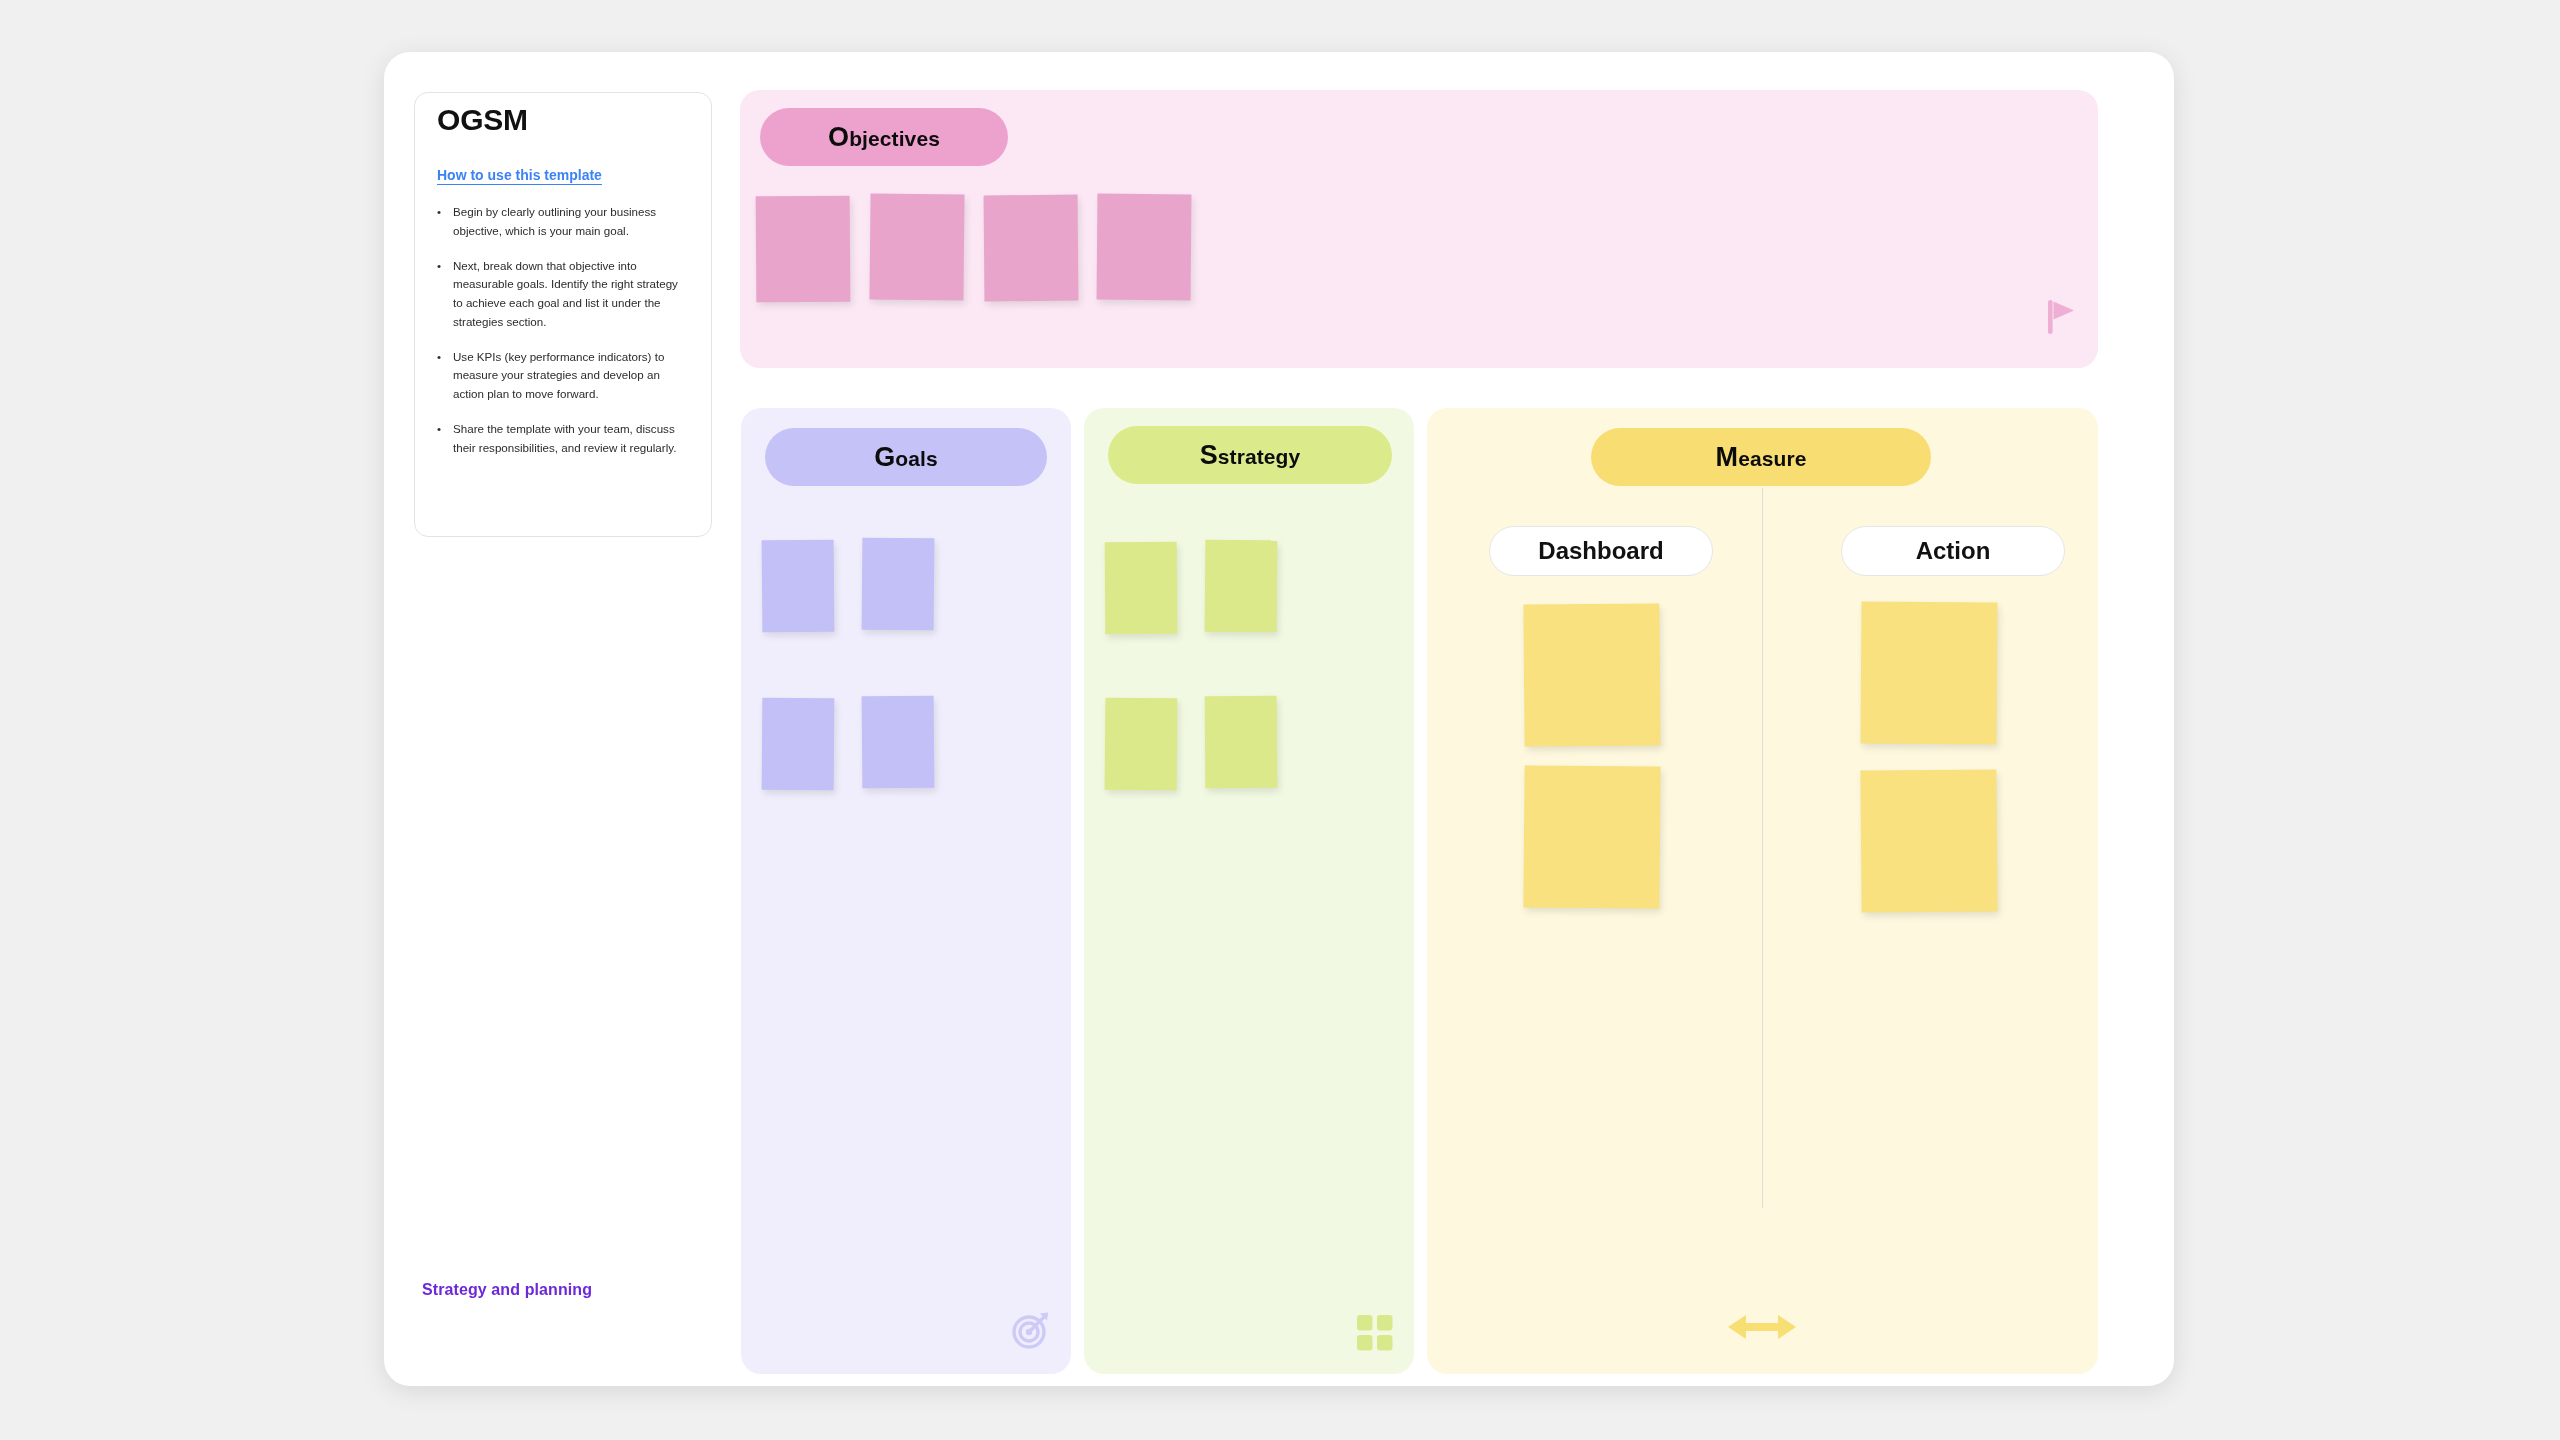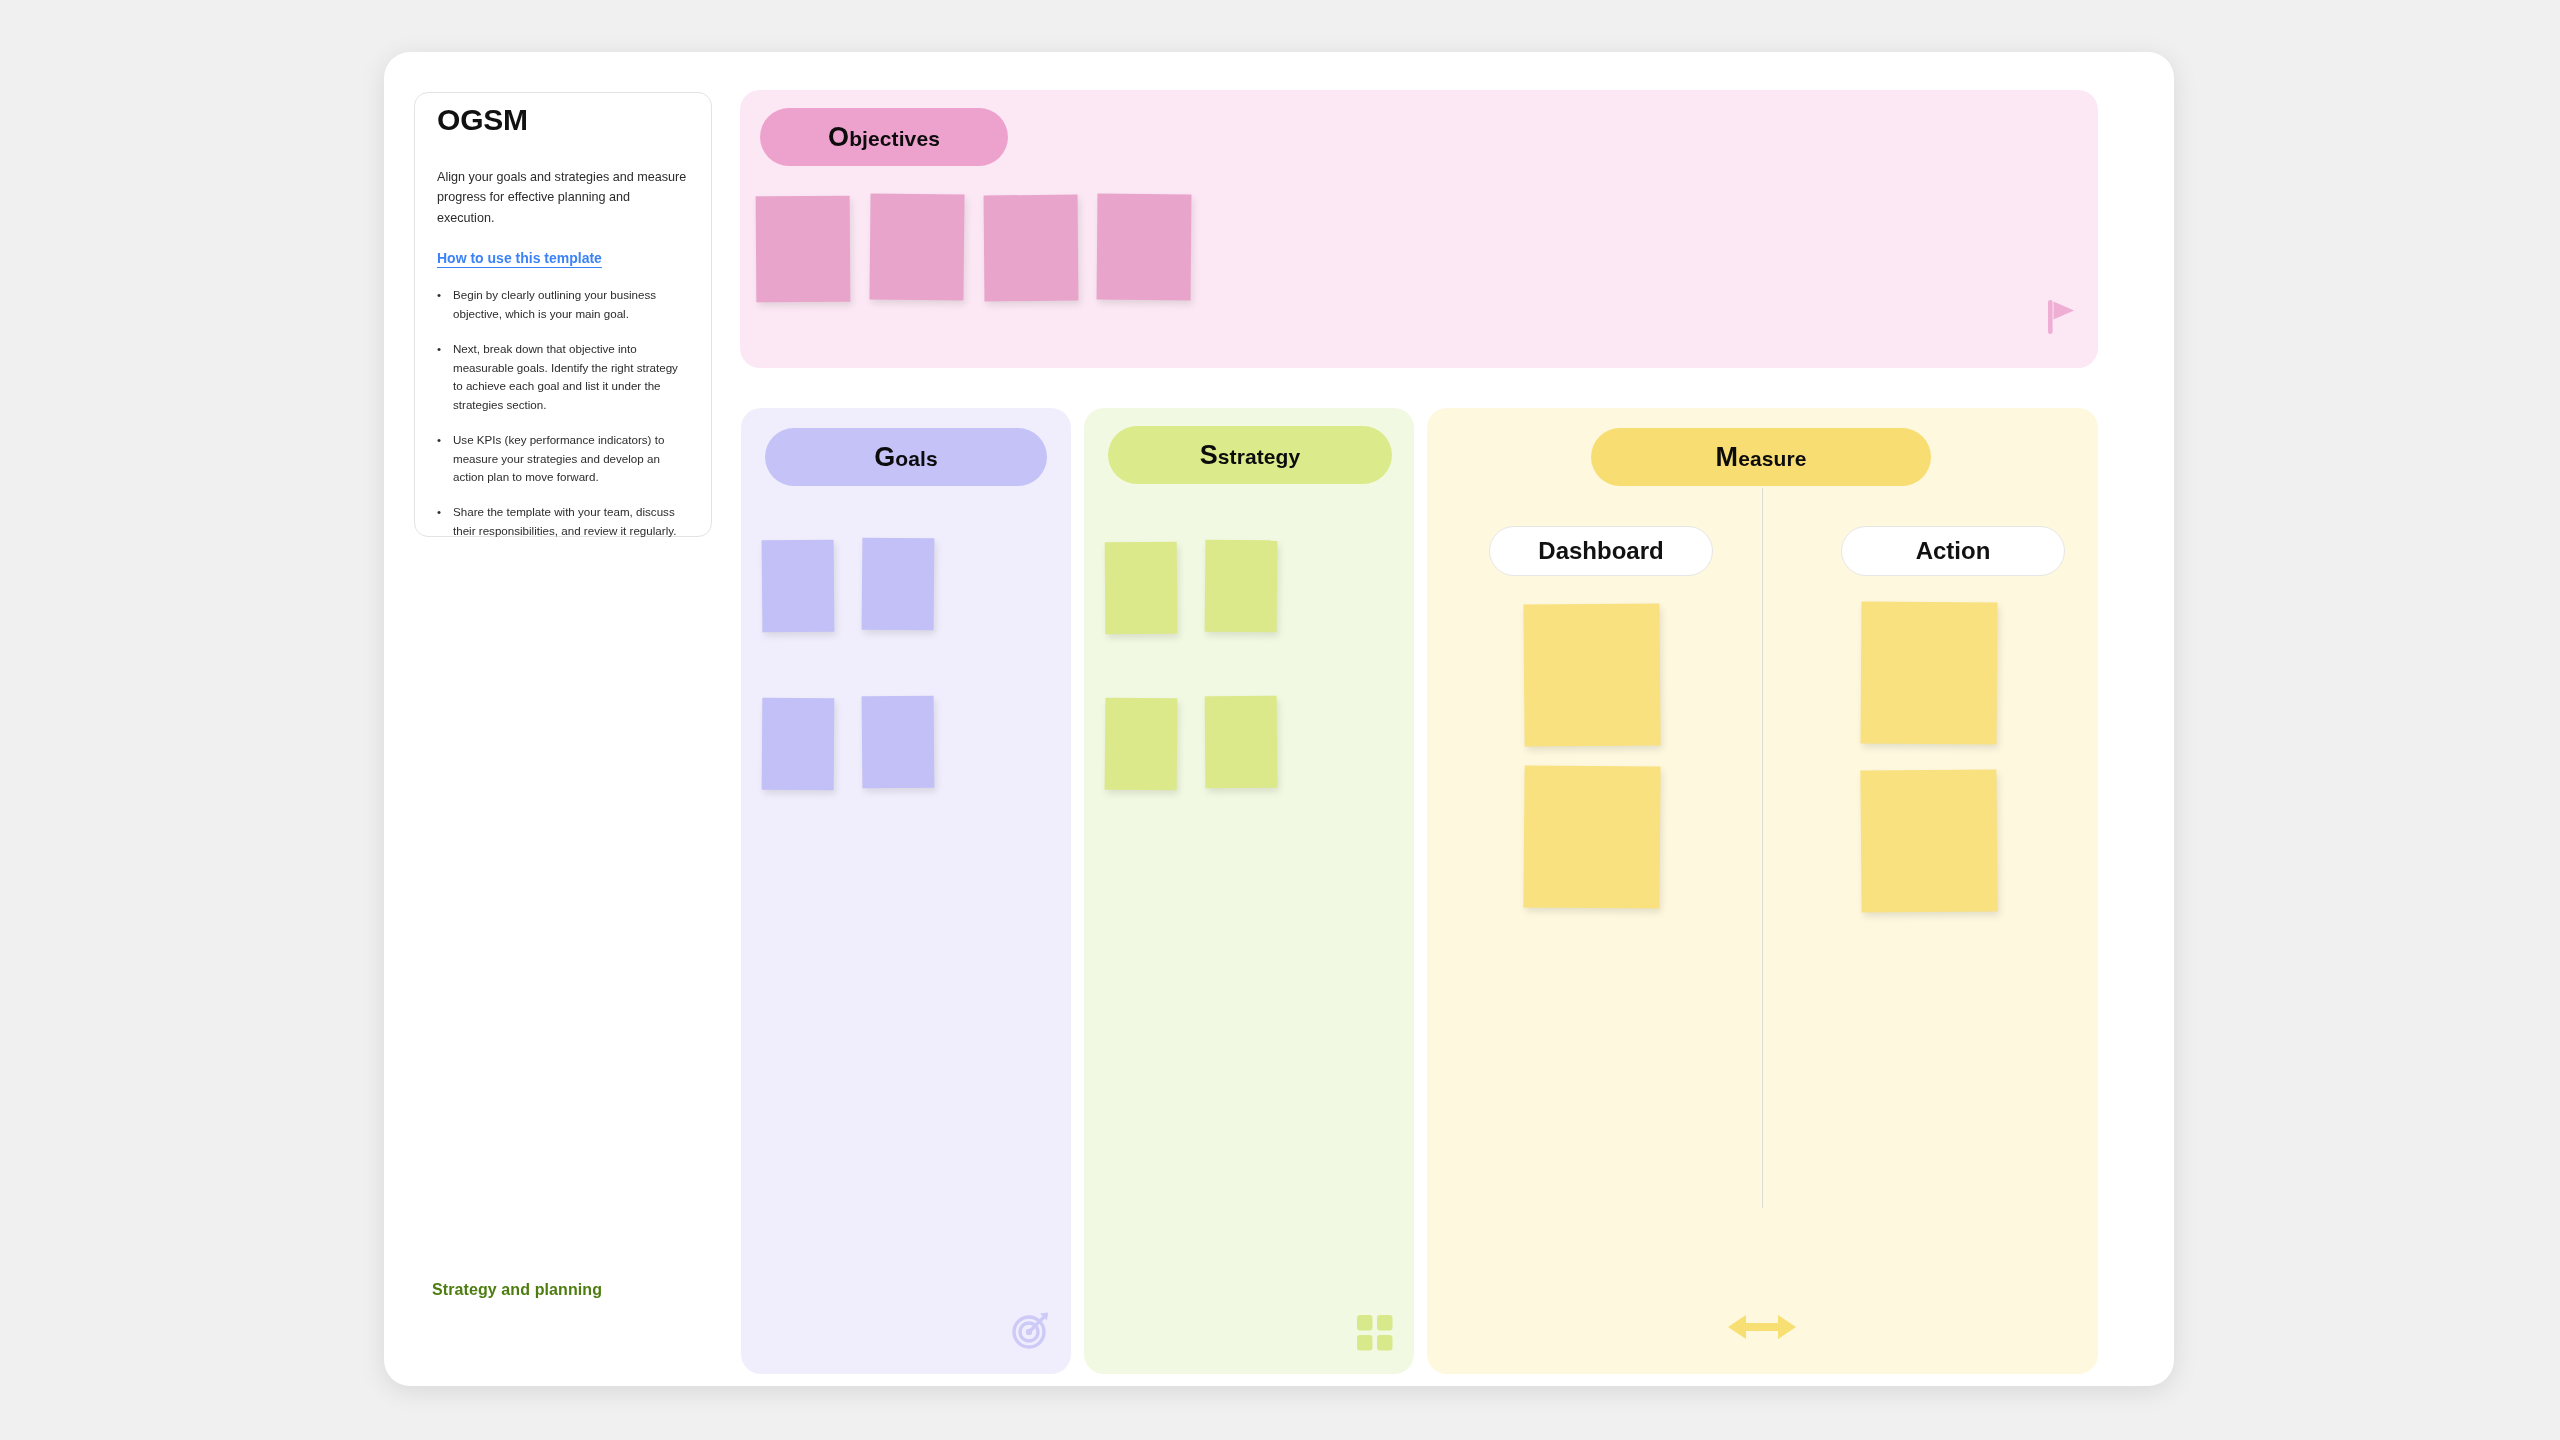--- a/index.html
+++ b/index.html
@@ -65,25 +65,25 @@
   }
   .info-bullet .dot {
     width: 16px;
     flex: 0 0 16px;
     color: #2b2b2b;
   }
   .info-bullet .txt { flex: 1; }
 
   #footer-label {
     position: absolute;
-    left: 48px;
+    left: 38px;
     top: 1229px;
     font-size: 16px;
     font-weight: bold;
-    color: #4d7c0f;
+    color: #6d28d9;
     letter-spacing: 0.1px;
   }
 
   
   .panel {
     position: absolute;
     border-radius: 20px;
     overflow: visible;
   }
   .panel-header {
@@ -209,21 +209,20 @@
   #subpill-dashboard { left: 62px; top: 118px; width: 224px; }
   #subpill-action    { left: 414px; top: 118px; width: 224px; }
 </style>
 </head>
 <body>
 
 <div id="board-canvas">
 
   <div id="info-card">
     <div id="info-title">OGSM</div>
-    <div id="info-desc">Align your goals and strategies and measure progress for effective planning and execution.</div>
     <div id="info-subtitle">How to use this template</div>
 
     <div class="info-bullet">
       <span class="dot">•</span>
       <span class="txt">Begin by clearly outlining your business objective, which is your main goal.</span>
     </div>
     <div class="info-bullet">
       <span class="dot">•</span>
       <span class="txt">Next, break down that objective into measurable goals. Identify the right strategy to achieve each goal and list it under the strategies section.</span>
     </div>

